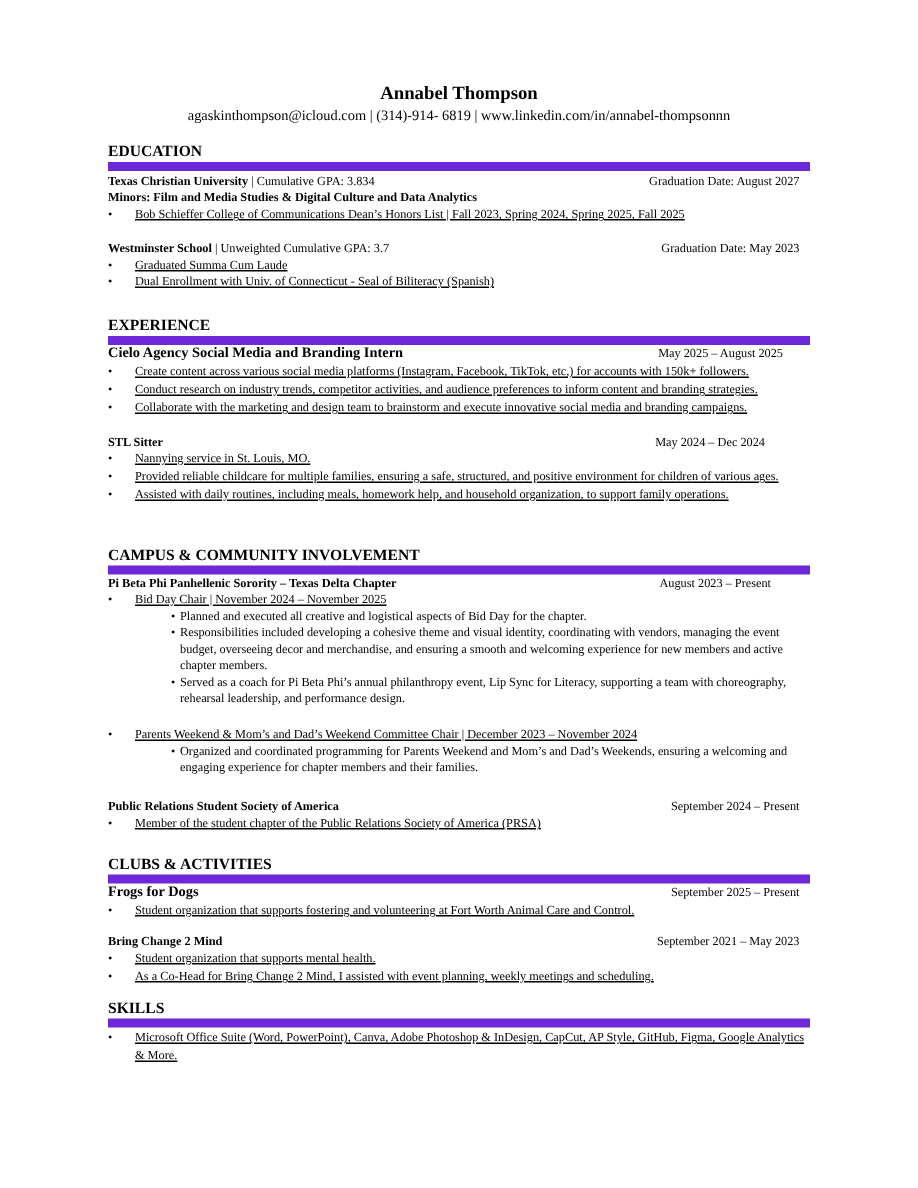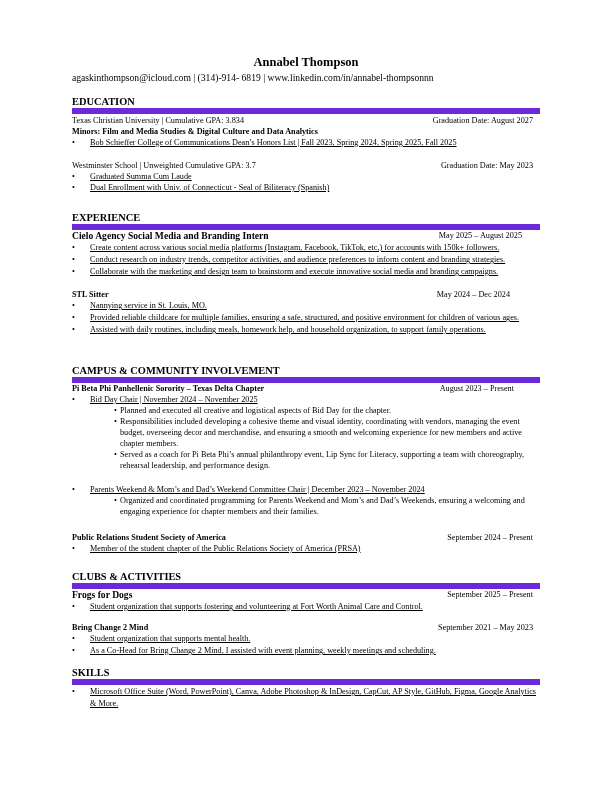--- a/index.html
+++ b/index.html
@@ -1,23 +1,23 @@
 <!DOCTYPE html>
 <html><head>
 <meta charset="utf-8">
 <style>
   html, body { margin: 0; padding: 0; background: #ffffff; }
   body { width: 612px; height: 792px; position: relative; font-family: "Liberation Serif", serif; color: #000; overflow: hidden; }
   .page { position: absolute; left: 72px; top: 0; width: 468px; }
   .name { position: absolute; left: 0; width: 468px; top: 55px; text-align: center; font-weight: bold; font-size: 12.5px; }
-  .contact { position: absolute; left: 0; width: 468px; top: 72px; font-size: 9.6px; }
+  .contact { position: absolute; left: 0; width: 468px; top: 72px; text-align: center; font-size: 9.6px; }
   .abs { position: absolute; left: 0; width: 468px; }
   .sec { font-weight: bold; font-size: 10.4px; line-height: 12px; border-bottom: 6px solid #6d28d9; padding-bottom: 0px; }
   .row { display: flex; justify-content: space-between; font-size: 8.2px; line-height: 11px; }
-  .row .l b { font-weight: normal; }
+  .row .l b { font-weight: bold; }
   .row.big { font-size: 9.6px; line-height: 12px; }
   .row .r { padding-right: 7px; }
   .bold { font-weight: bold; font-size: 8.2px; line-height: 11px; }
   .b { position: relative; padding-left: 18px; font-size: 8.2px; line-height: 11px; text-decoration: underline; }
   .b::before { content: "•"; position: absolute; left: 0; top: 0; }
   .sub { position: relative; padding-left: 48px; font-size: 8.2px; line-height: 11px; }
   .sub .dot { position: absolute; left: 42px; }
 </style>
 </head>
 <body>

